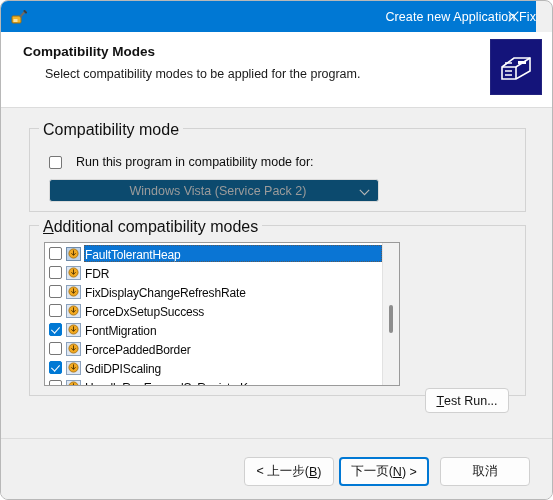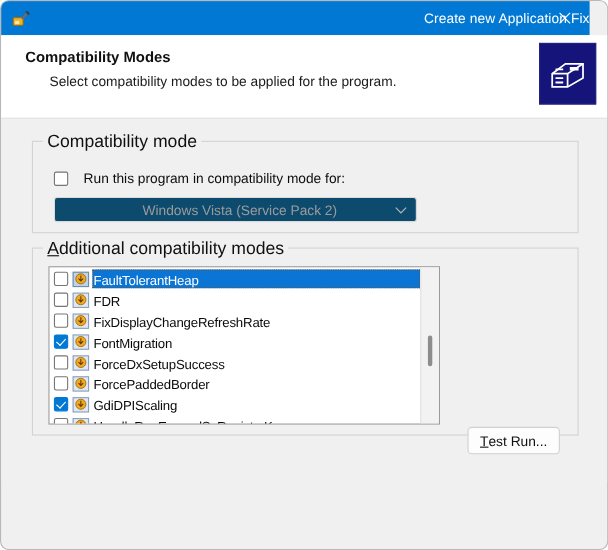--- a/index.html
+++ b/index.html
@@ -403,41 +403,41 @@
                 <svg width="11" height="11" viewBox="0 0 11 11">
                   <circle cx="5.5" cy="5.5" r="4.6" fill="#f2a922" stroke="#a06a08" stroke-width="0.8"></circle>
                   <path d="M5.5 2.4 L5.5 7.1 M3.4 5.2 L5.5 7.4 L7.6 5.2" fill="none" stroke="#5a3b02" stroke-width="1"></path>
                 </svg>
               </div>
               <div class="row-label-wrap">
                 <span class="row-label">FixDisplayChangeRefreshRate</span>
               </div>
             </div>
             <div class="list-row">
+              <div class="cbx"></div>
+              <div class="row-icon">
+                <svg width="11" height="11" viewBox="0 0 11 11">
+                  <circle cx="5.5" cy="5.5" r="4.6" fill="#f2a922" stroke="#a06a08" stroke-width="0.8"></circle>
+                  <path d="M5.5 2.4 L5.5 7.1 M3.4 5.2 L5.5 7.4 L7.6 5.2" fill="none" stroke="#5a3b02" stroke-width="1"></path>
+                </svg>
+              </div>
+              <div class="row-label-wrap">
+                <span class="row-label">ForceDxSetupSuccess</span>
+              </div>
+            </div>
+            <div class="list-row">
               <div class="cbx checked"></div>
               <div class="row-icon">
                 <svg width="11" height="11" viewBox="0 0 11 11">
                   <circle cx="5.5" cy="5.5" r="4.6" fill="#f2a922" stroke="#a06a08" stroke-width="0.8"></circle>
                   <path d="M5.5 2.4 L5.5 7.1 M3.4 5.2 L5.5 7.4 L7.6 5.2" fill="none" stroke="#5a3b02" stroke-width="1"></path>
                 </svg>
               </div>
               <div class="row-label-wrap">
                 <span class="row-label">FontMigration</span>
-              </div>
-            </div>
-            <div class="list-row">
-              <div class="cbx"></div>
-              <div class="row-icon">
-                <svg width="11" height="11" viewBox="0 0 11 11">
-                  <circle cx="5.5" cy="5.5" r="4.6" fill="#f2a922" stroke="#a06a08" stroke-width="0.8"></circle>
-                  <path d="M5.5 2.4 L5.5 7.1 M3.4 5.2 L5.5 7.4 L7.6 5.2" fill="none" stroke="#5a3b02" stroke-width="1"></path>
-                </svg>
-              </div>
-              <div class="row-label-wrap">
-                <span class="row-label">ForceDxSetupSuccess</span>
               </div>
             </div>
             <div class="list-row">
               <div class="cbx"></div>
               <div class="row-icon">
                 <svg width="11" height="11" viewBox="0 0 11 11">
                   <circle cx="5.5" cy="5.5" r="4.6" fill="#f2a922" stroke="#a06a08" stroke-width="0.8"></circle>
                   <path d="M5.5 2.4 L5.5 7.1 M3.4 5.2 L5.5 7.4 L7.6 5.2" fill="none" stroke="#5a3b02" stroke-width="1"></path>
                 </svg>
               </div>
@@ -475,14 +475,29 @@
         </div>
       </div>
     </div>
 
     <div class="btn" id="btn-test-run">
         <span class="u">T</span>
         <span>est Run...</span>
       </div>
   </div>
 
+  <div class="footer">
+    <div class="btn" id="btn-back">
+        <span>&lt; 上一步(</span>
+        <span class="u">B</span>
+        <span>)</span>
+      </div>
+    <div class="btn default" id="btn-next">
+        <span>下一页(</span>
+        <span class="u">N</span>
+        <span>) &gt;</span>
+      </div>
+    <div class="btn" id="btn-cancel">
+        <span>取消</span>
+      </div>
+  </div>
 
 </div>
 
 </body></html>

